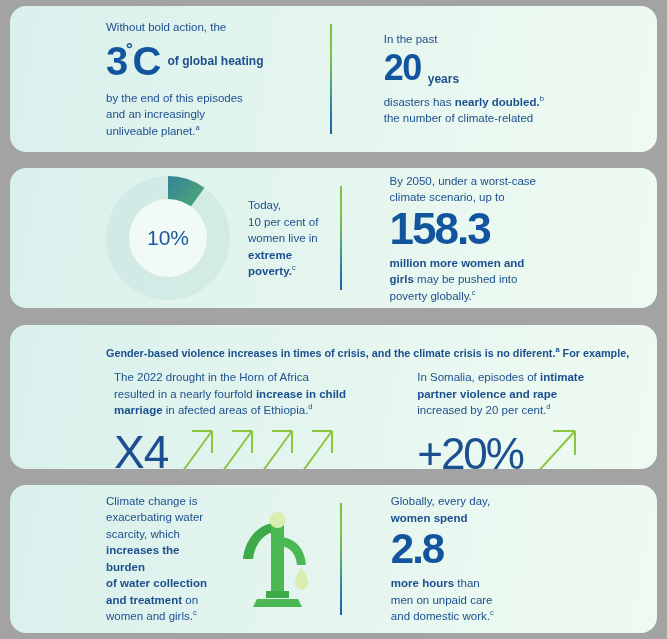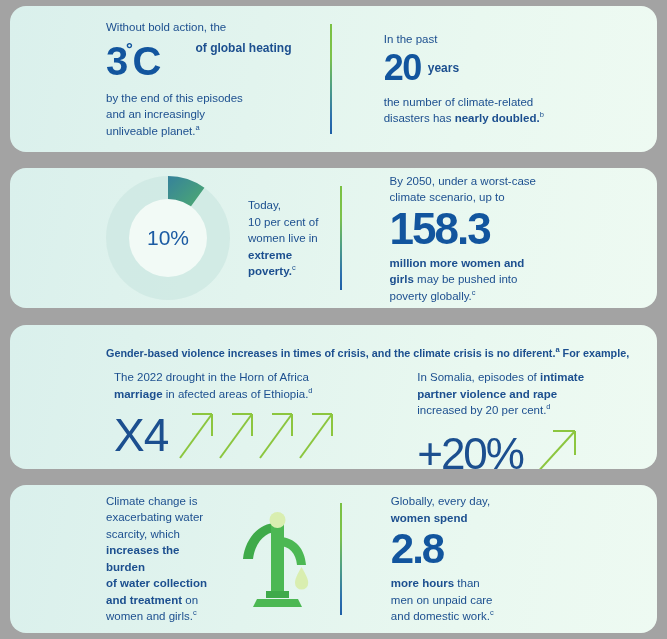--- a/index.html
+++ b/index.html
@@ -86,37 +86,36 @@
     line-height: 1;
   }
 
   
   .p1-left { width: 308px; padding: 0 0 0 96px; }
   .p1-right { width: 349px; padding: 0 0 0 70px; }
   .p1-divider { left: 320px; }
 
   .p1-num-row {
     display: flex;
-    align-items: flex-start;
+    align-items: center;
     margin: 5px 0 9px 0;
-    gap: 28px;
   }
   .p1-num {
     font-size: 40px;
     letter-spacing: -2px;
   }
   .p1-num .deg { font-size: 22px; vertical-align: super; letter-spacing: -1px;}
   .p1-num-label {
     color: #1c4f8f;
     font-size: 12px;
     font-weight: bold;
     margin-left: 8px;
   }
 
-  .p2-num-row { display: flex; align-items: center; margin: 2px 0 8px 0; }
+  .p2-num-row { display: flex; align-items: flex-end; margin: 2px 0 8px 0; }
   .p2-num { font-size: 36px; letter-spacing: -1.5px; }
   .p2-num-label { color: #1c4f8f; font-size: 12px; font-weight: bold; margin-left: 7px; }
 
   
   .p2-left { width: 320px; padding: 0 0 0 18px; }
   .p2-right { width: 347px; padding: 0 0 0 70px; }
   .p2-divider { left: 330px; }
 
   .donut-wrap {
     width: 124px;
@@ -226,22 +225,22 @@
     </div>
 
     <div class="divider p1-divider"></div>
 
     <div class="col-right p1-right">
       <div class="txt">In the past</div>
       <div class="p2-num-row">
         <span class="bignum p2-num">20</span>
         <span class="p2-num-label">years</span>
       </div>
+      <div class="txt"><span>disasters has </span><b>nearly doubled.</b><sup>b</sup></div>
       <div class="txt">the number of climate-related</div>
-      <div class="txt"><span>disasters has </span><b>nearly doubled.</b><sup>b</sup></div>
     </div>
   </section>
 
   <section class="panel panel-2">
     <div class="col-left p2-left">
 
       <div class="donut-wrap">
         <div class="donut-track"></div>
         <svg class="donut-svg" viewBox="0 0 124 124">
           <defs>
@@ -277,20 +276,21 @@
       <div class="txt"><span>poverty globally.</span><sup>c</sup></div>
     </div>
   </section>
 
   <section class="panel panel-3">
     <div class="txt p3-head"><span>Gender-based violence increases in times of crisis, and the climate crisis is no diferent.</span><sup>a</sup><span> For example,</span></div>
 
     <div class="p3-cols">
       <div class="p3-left">
         <div class="txt">The 2022 drought in the Horn of Africa</div>
+        <div class="txt"><span>resulted in a nearly fourfold </span><b>increase in child</b></div>
         <div class="txt"><b>marriage</b><span> in afected areas of Ethiopia.</span><sup>d</sup></div>
 
         <div class="p3-stat">
           <span class="p3-x4">X4</span>
           <svg width="168" height="56" viewBox="0 0 168 56" style="margin-left:8px;">
             <g stroke="#8cc63f" stroke-width="2" fill="none">
               <path d="M4 52 L36 8"></path>
                 <path d="M36 8 L36 30"></path>
                 <path d="M36 8 L16 8"></path>
               <path d="M44 52 L76 8"></path>

